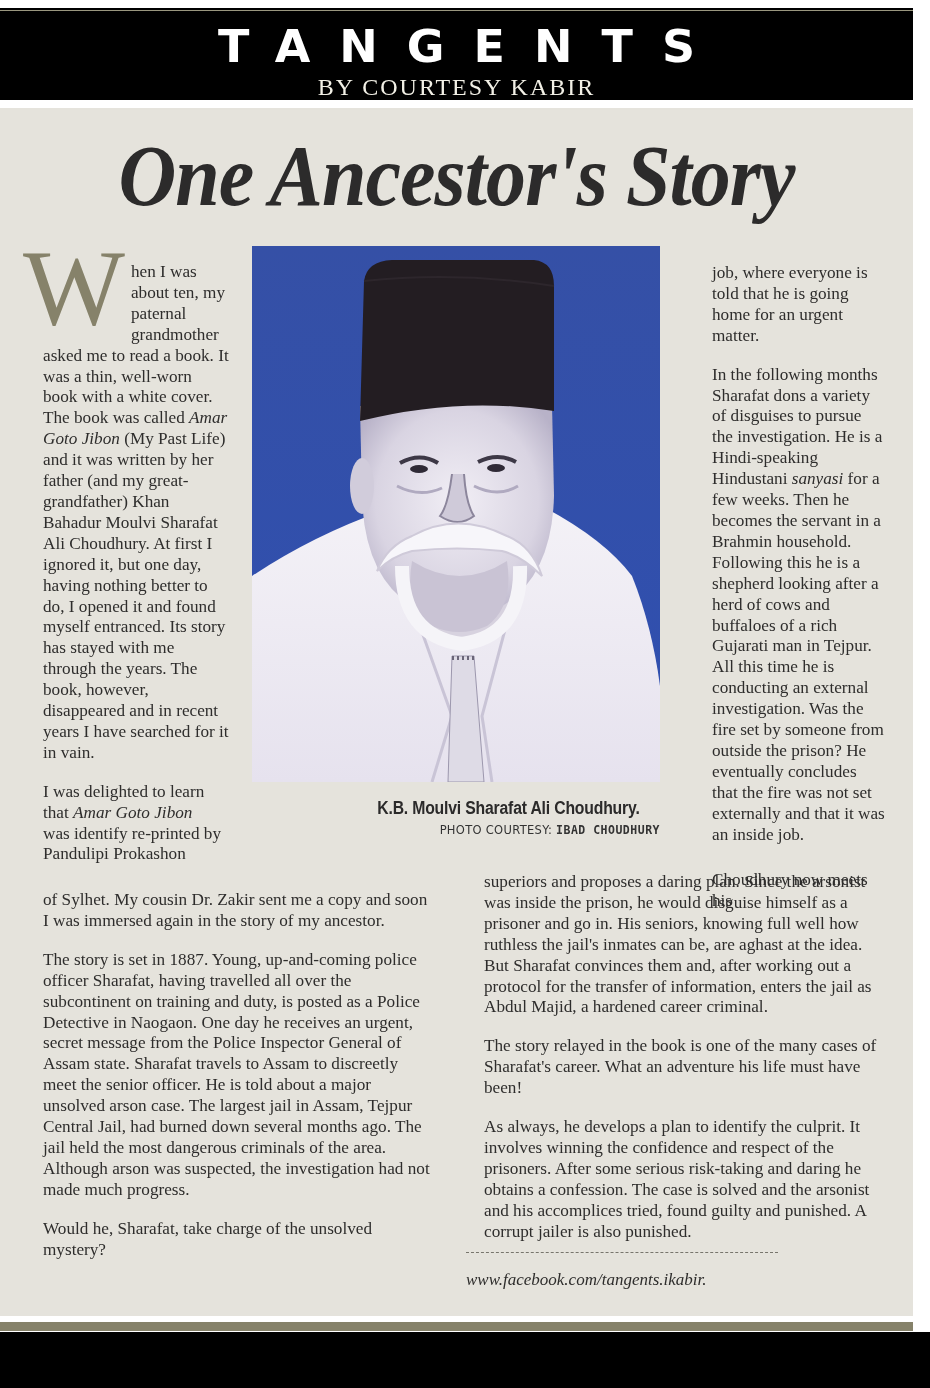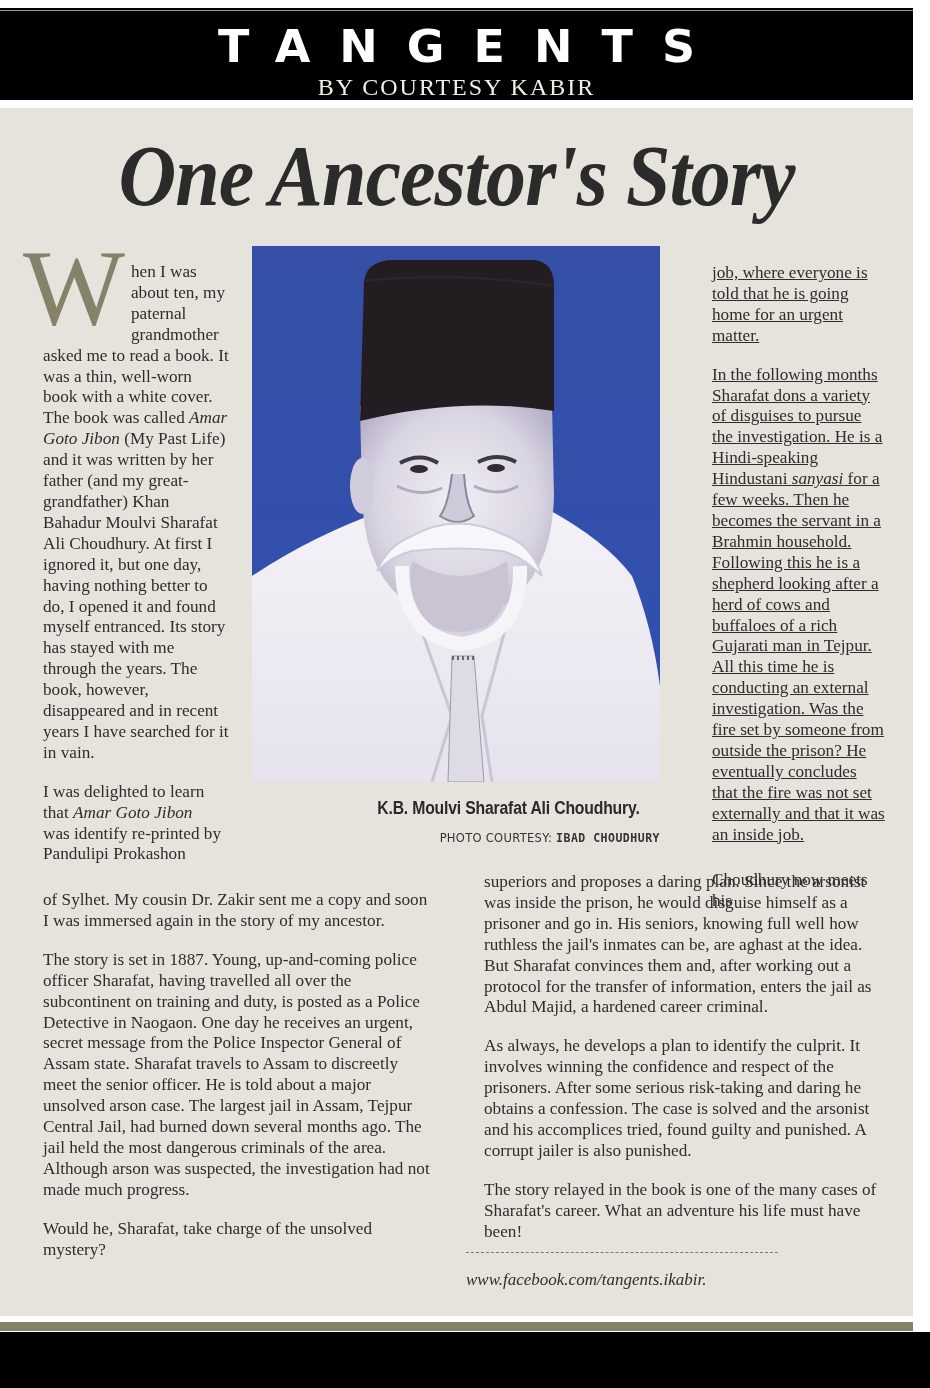--- a/index.html
+++ b/index.html
@@ -29,24 +29,24 @@
   .dropcap { float: left; font-family: "Liberation Serif", serif; font-size: 108px; line-height: 80px;
     color: #86826a; margin: 4px 6px 0 -2px; height: 84px; }
 
   .photo { position: absolute; left: 252px; top: 246px; width: 408px; height: 536px; background: #3450a8; overflow: hidden; }
   .photo svg { display: block; }
 
   .caption { position: absolute; left: 252px; top: 796px; width: 408px; text-align: right; }
   .caption-title { font-family: "Liberation Sans", "DejaVu Sans", sans-serif; font-weight: bold; font-size: 17.5px;
     color: #2b2a2a; line-height: 24px; transform: scaleX(0.9); letter-spacing: -0.2px; }
   .caption-credit { font-family: "DejaVu Sans", "Liberation Sans", sans-serif; font-size: 11.5px; color: #333;
-    line-height: 20px; letter-spacing: 0.3px; margin-top: 8px; }
+    line-height: 20px; letter-spacing: 0.3px; }
   .caption-credit b { font-family: "DejaVu Sans Mono", "Liberation Mono", monospace; font-weight: bold; letter-spacing: 0.5px; }
 
-  .col3 { position: absolute; left: 694px; top: 245px; width: 210px; text-decoration: underline; }
+  .col3 { position: absolute; left: 694px; top: 245px; width: 210px; }
   .col1-cont { position: absolute; left: 25px; top: 872px; width: 425px; }
   .col2-low { position: absolute; left: 466px; top: 854px; width: 430px; }
   .col3-tail { position: absolute; left: 694px; top: 852px; width: 210px; }
 
   .rule-dashes { position: absolute; left: 466px; top: 1252px; width: 312px; border-top: 1px dashed #77756c; height: 1px; }
   .footer-link { position: absolute; left: 466px; top: 1269px; font-style: italic; font-family: "Liberation Serif", serif;
     font-size: 17px; color: #2e2d2c; line-height: 22px; }
 
   .bottom-band { position: absolute; left: 0; top: 1322px; width: 913px; height: 9px; background: #86826a; }
   .black-footer { position: absolute; left: 0; top: 1332px; width: 930px; height: 56px; background: #000000; }
@@ -135,21 +135,21 @@
 </div>
 
 <div class="col1-cont txt">
   <p>of Sylhet. My cousin Dr. Zakir sent me a copy and soon I was immersed again in the story of my ancestor.</p>
   <p>The story is set in 1887. Young, up-and-coming police officer Sharafat, having travelled all over the subcontinent on training and duty, is posted as a Police Detective in Naogaon. One day he receives an urgent, secret message from the Police Inspector General of Assam state. Sharafat travels to Assam to discreetly meet the senior officer. He is told about a major unsolved arson case. The largest jail in Assam, Tejpur Central Jail, had burned down several months ago. The jail held the most dangerous criminals of the area. Although arson was suspected, the investigation had not made much progress.</p>
   <p>Would he, Sharafat, take charge of the unsolved mystery?</p>
 </div>
 
 <div class="col2-low txt">
   <p>superiors and proposes a daring plan. Since the arsonist was inside the prison, he would disguise himself as a prisoner and go in.  His seniors, knowing full well how ruthless the jail's inmates can be, are aghast at the idea. But Sharafat convinces them and, after working out a protocol for the transfer of information, enters the jail as Abdul Majid, a hardened career criminal.</p>
+  <p>The story relayed in the book is one of the many cases of Sharafat's career.  What an adventure his life must have been!</p>
   <p>As always, he develops a plan to identify the culprit. It involves winning the confidence and respect of the prisoners. After some serious risk-taking and daring he obtains a confession. The case is solved and the arsonist and his accomplices tried, found guilty and punished. A corrupt jailer is also punished.</p>
-  <p>The story relayed in the book is one of the many cases of Sharafat's career.  What an adventure his life must have been!</p>
 </div>
 
 <div class="rule-dashes"></div>
 <a class="footer-link">www.facebook.com/tangents.ikabir.</a>
 
 <div class="bottom-band"></div>
 <div class="black-footer"></div>
 
 </body></html>

